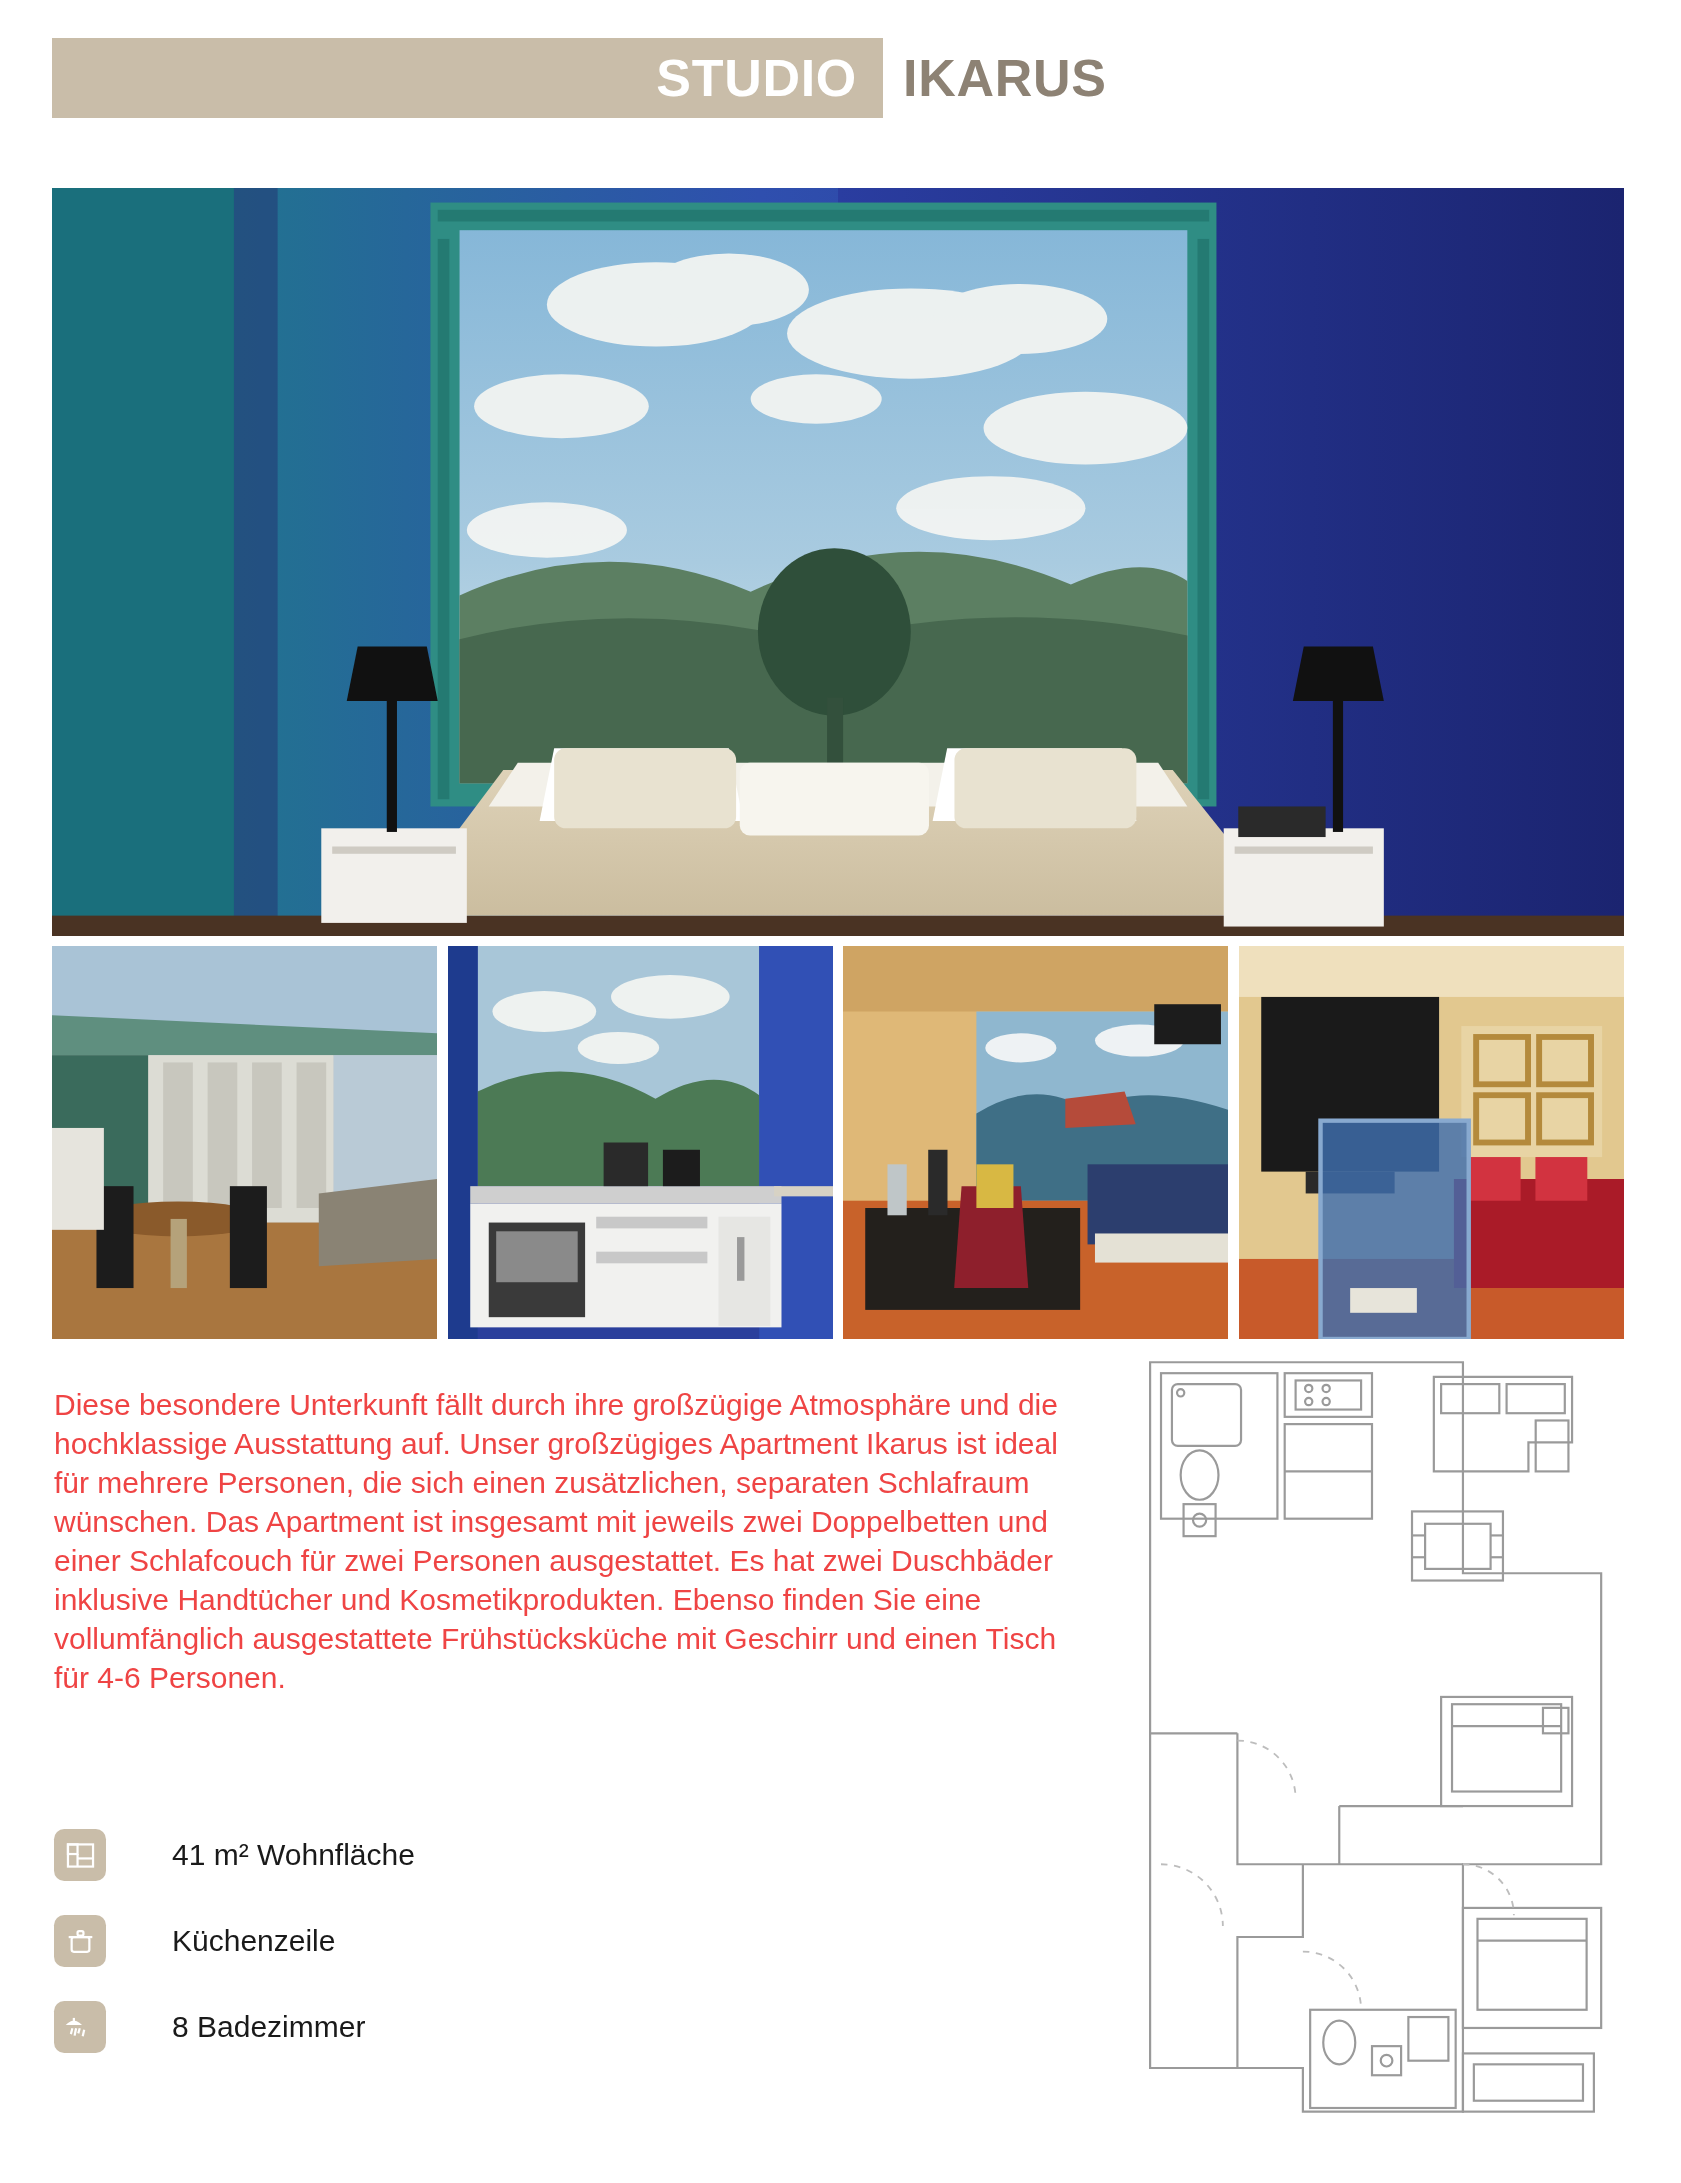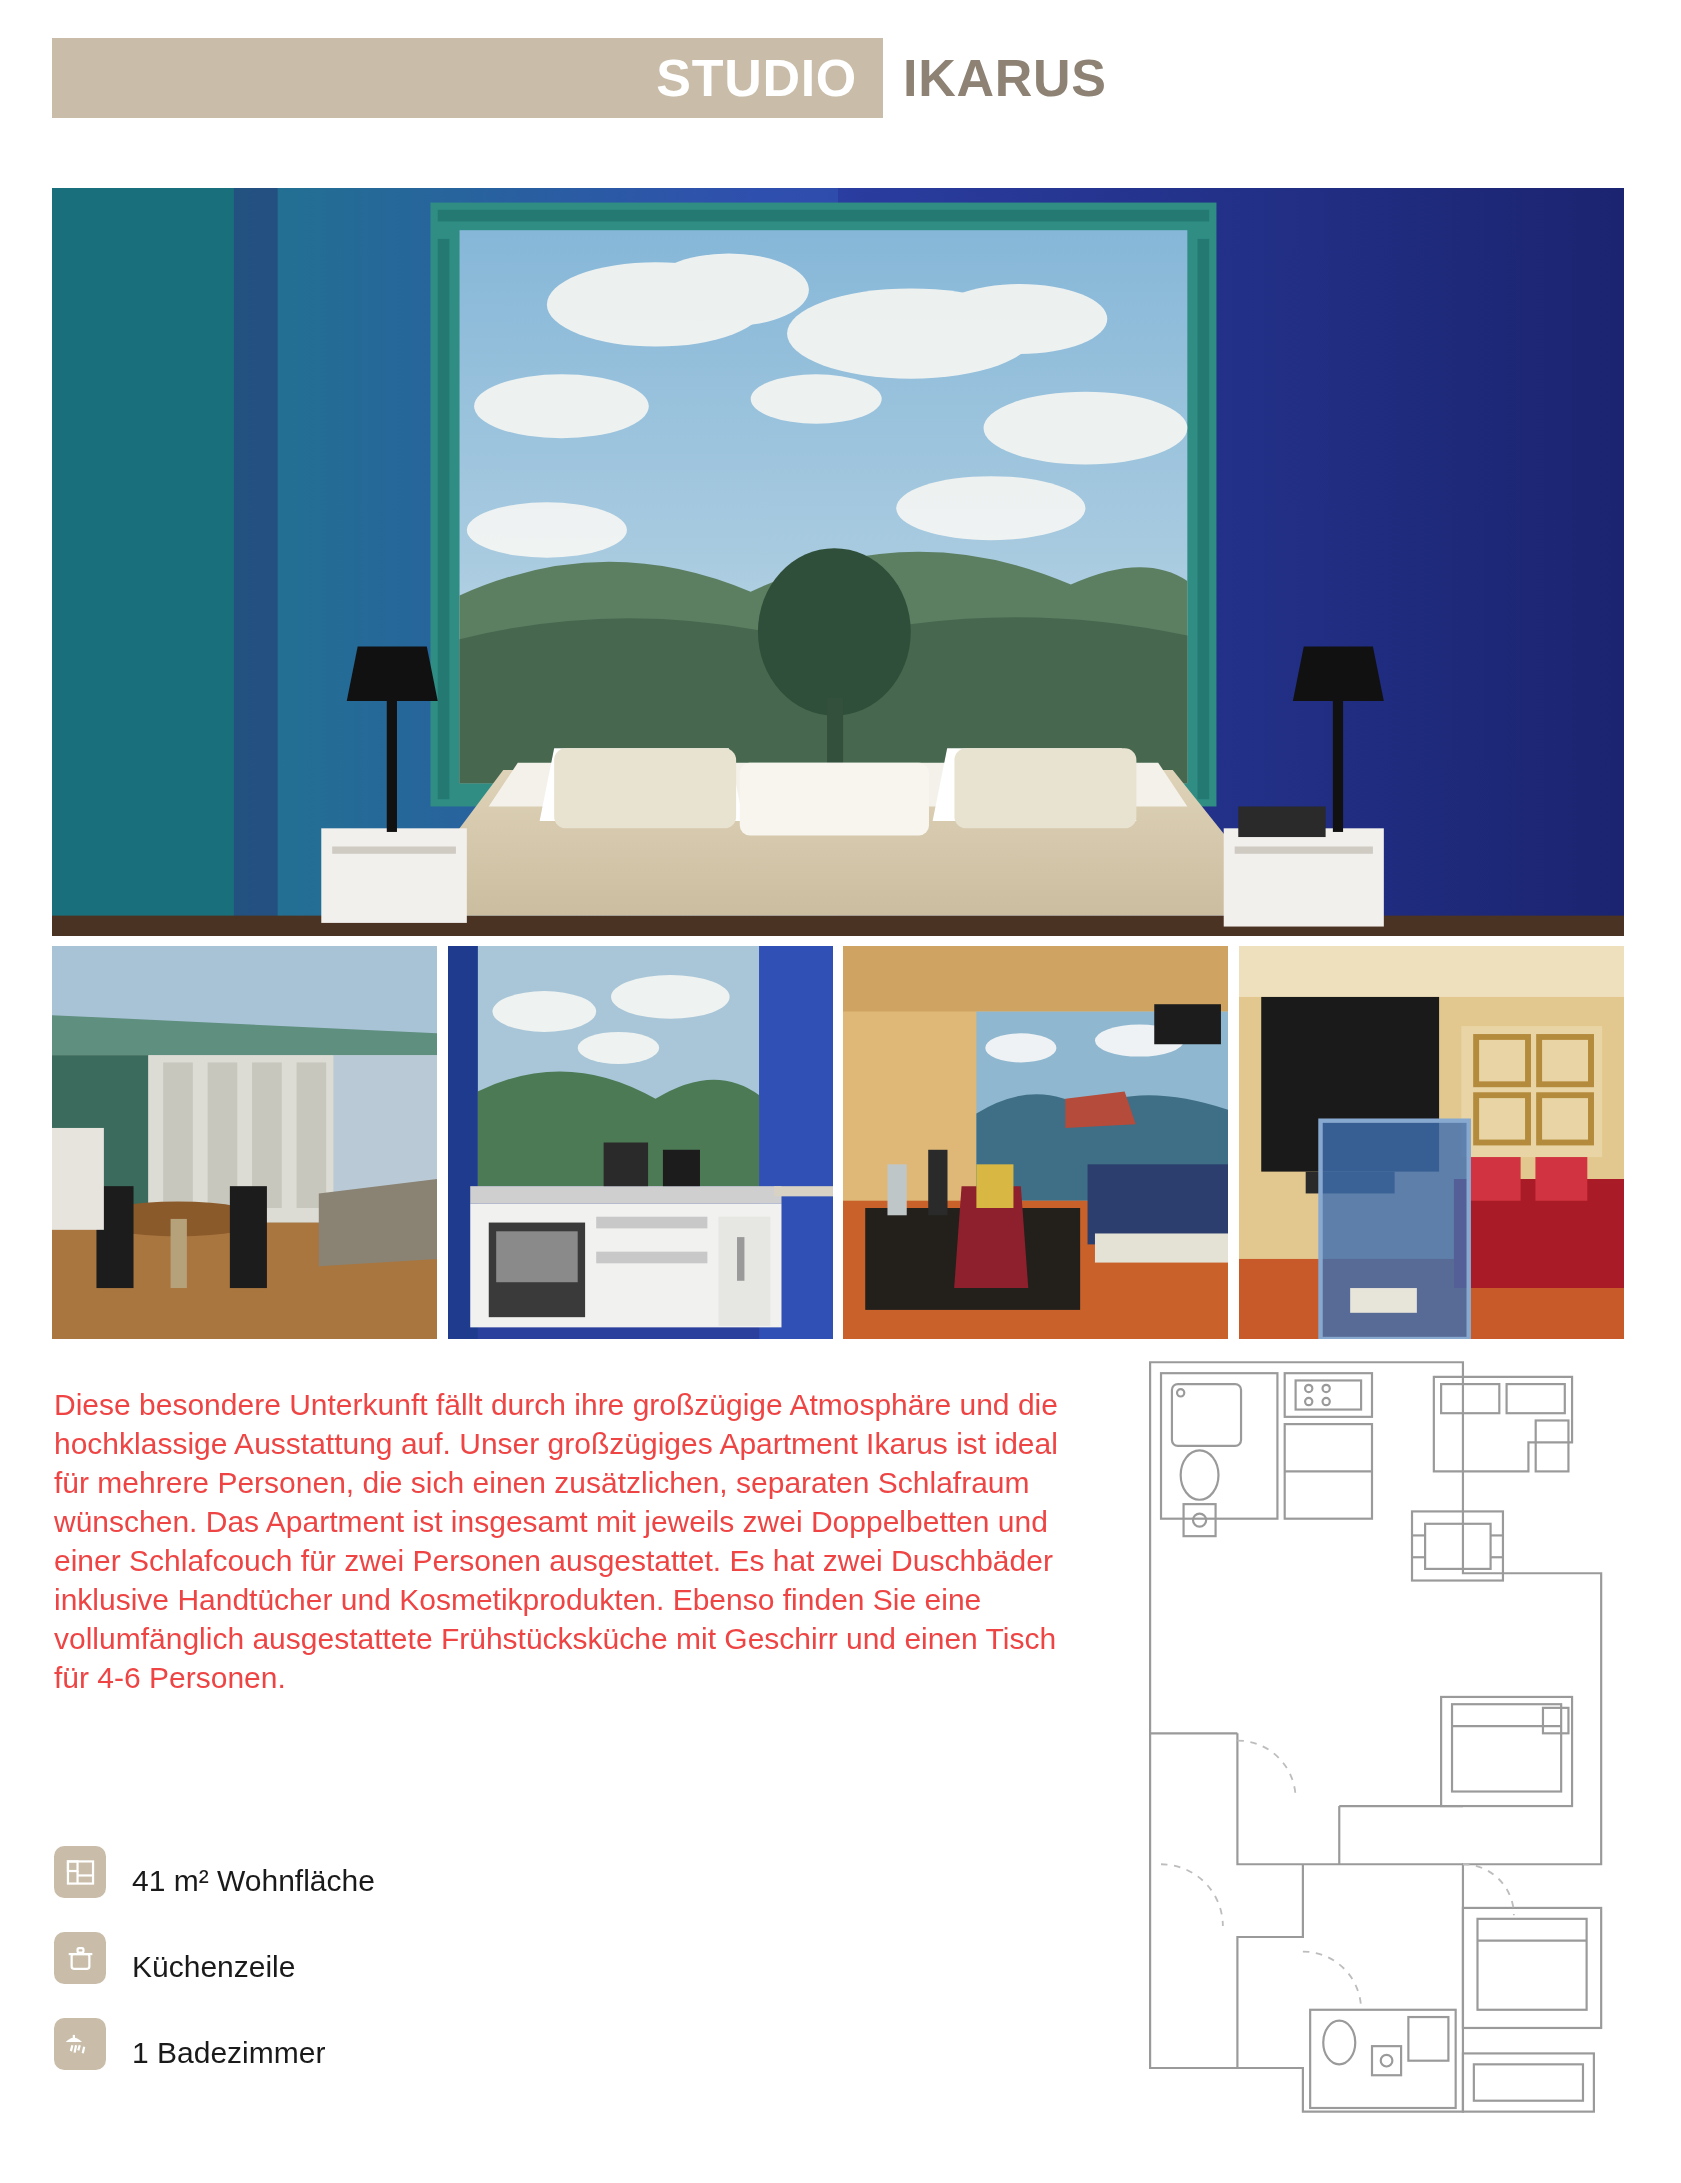--- a/index.html
+++ b/index.html
@@ -98,22 +98,23 @@
 
   
   .features {
     position: absolute;
     left: 54px;
     top: 1812px;
     width: 1041px;
   }
   .feature {
     display: flex;
-    align-items: flex-end;
+    align-items: center;
     height: 86px;
+    gap: 40px;
   }
   .feature-icon {
     width: 52px;
     height: 52px;
     border-radius: 10.2px;
     background: #c9bda9;
     flex: 0 0 52px;
     display: flex;
     align-items: center;
     justify-content: center;
@@ -357,21 +358,21 @@
       <span class="feature-icon">
         <svg width="31" height="31" viewBox="0 0 42 42" fill="none" stroke="#ffffff" stroke-width="3">
           <path d="M12 8 L12 14"></path>
           <path d="M5 16 Q12 10 19 16 Z" fill="#ffffff"></path>
           <line x1="10" y1="22" x2="8" y2="30"></line>
           <line x1="15" y1="22" x2="13" y2="32"></line>
           <line x1="20" y1="22" x2="18" y2="29"></line>
           <line x1="26" y1="24" x2="24" y2="33"></line>
         </svg>
       </span>
-      <span class="feature-label">1 Badezimmer</span>
+      <span class="feature-label">8 Badezimmer</span>
     </div>
 
   </div>
 
   <div class="floorplan">
     <svg viewBox="0 0 690 1090" preserveAspectRatio="xMidYMid meet">
       <g fill="none" stroke="#9a9a9a" stroke-width="3">
 
         <path d="M40 10 L470 10 L470 300 L660 300 L660 700 L470 700 L470 1040 L250 1040 L250 980 L40 980 Z"></path>
 

